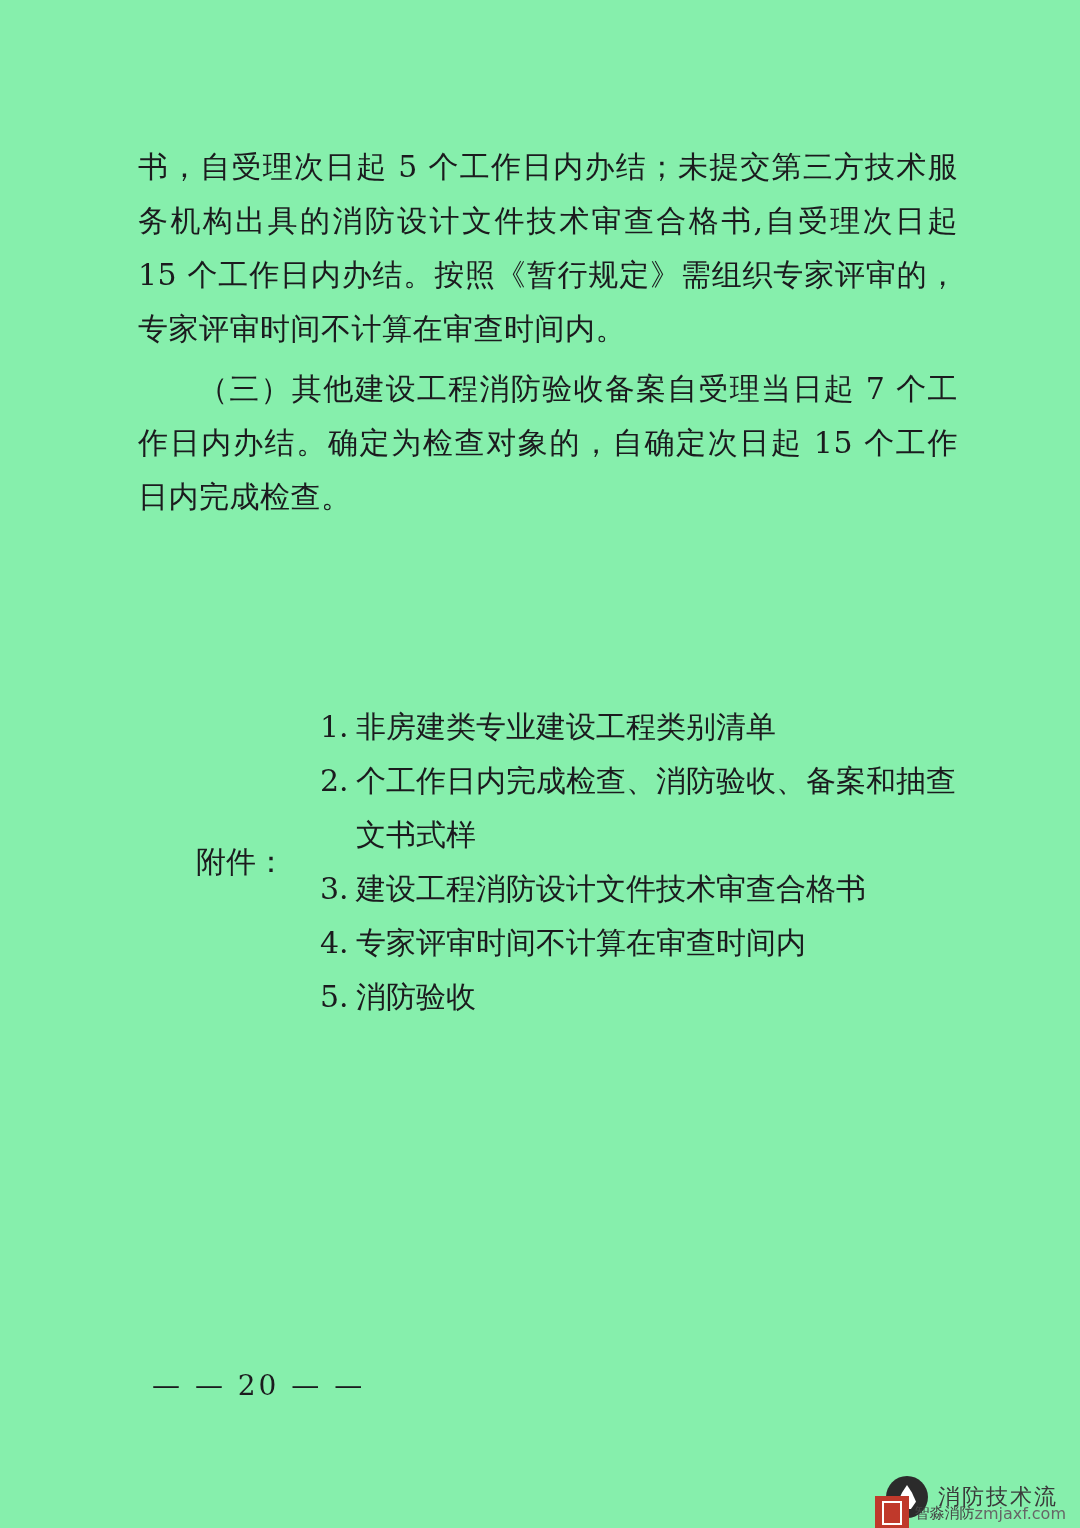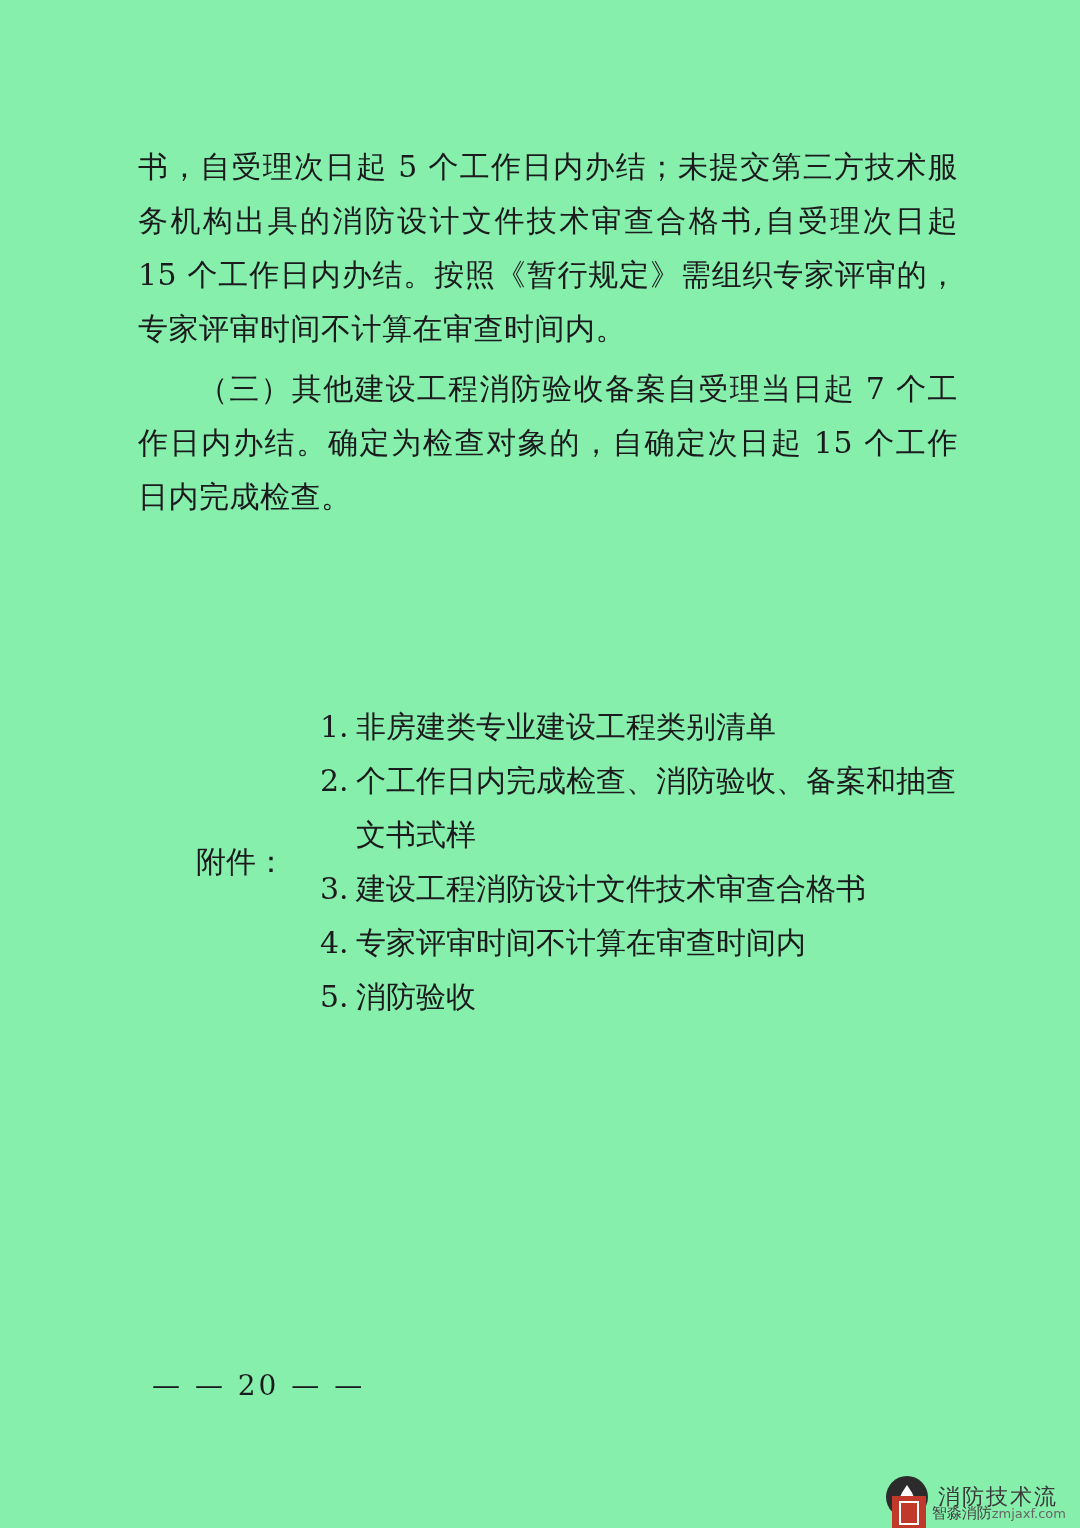--- a/index.html
+++ b/index.html
@@ -145,21 +145,21 @@
     display: flex;
     flex-direction: row;
     line-height: 15px;
   }
   .wm2-l1 {
     font-size: 15px;
     color: #444;
     font-family: "DejaVu Sans", "Liberation Sans", sans-serif;
   }
   .wm2-l2 {
-    font-size: 13px;
+    font-size: 16px;
     color: #666;
     font-family: "DejaVu Sans", "Liberation Sans", sans-serif;
   }
 </style>
 </head>
 <body>
 
 <div class="page">
 
   <div class="body-text">

